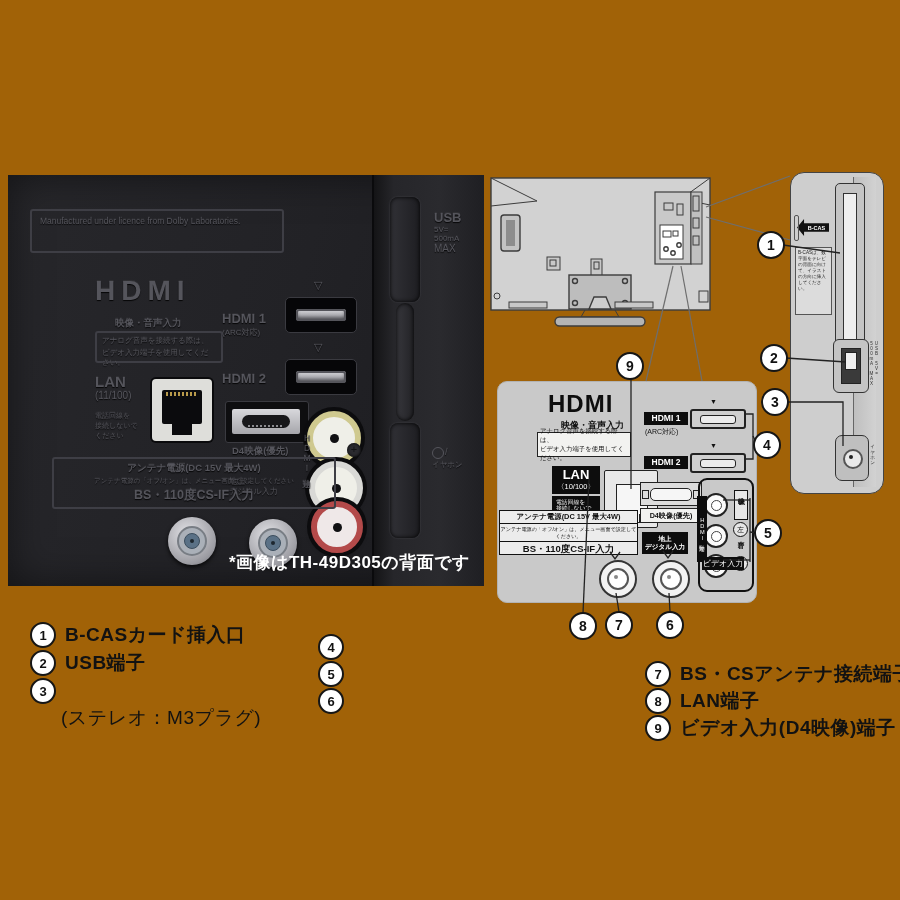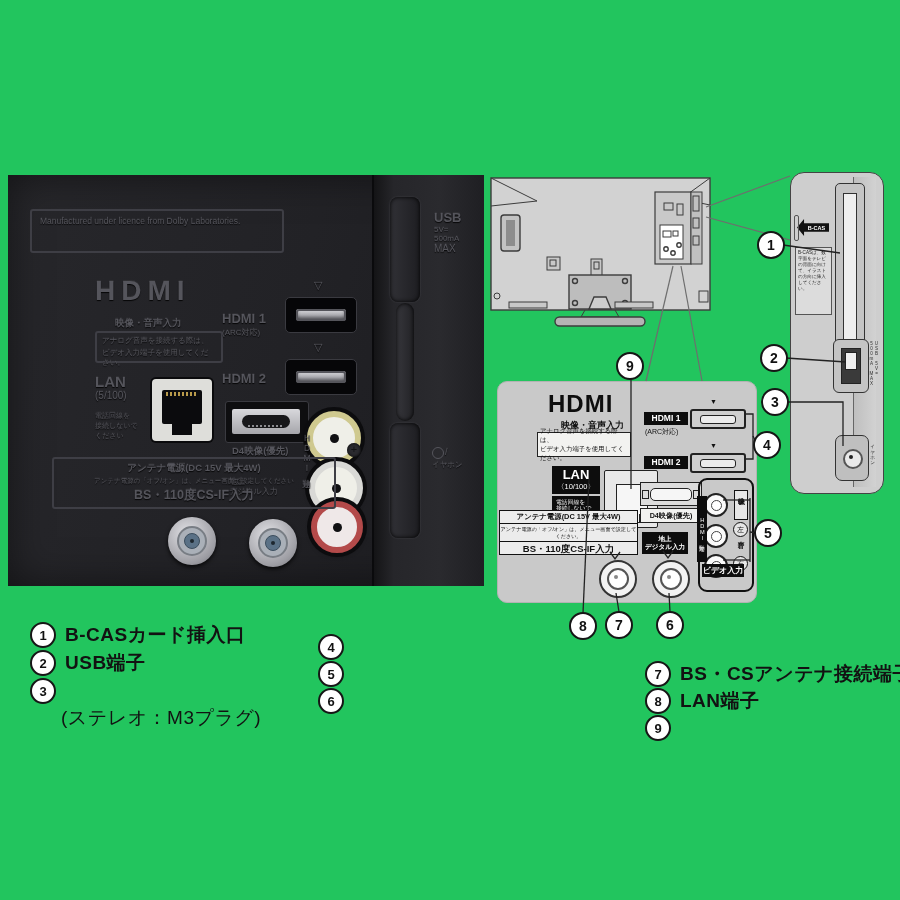--- a/index.html
+++ b/index.html
@@ -1,16 +1,16 @@
 <!DOCTYPE html>
 <html><head>
 <meta charset="utf-8">
 <style>
   html,body{margin:0;padding:0;background:#fff;}
-  #canvas{position:relative;width:900px;height:900px;background:#22c55e;overflow:hidden;
+  #canvas{position:relative;width:900px;height:900px;background:#a16207;overflow:hidden;
           font-family:"Liberation Sans",sans-serif;color:#111;}
   .abs{position:absolute;}
   
   .photo{position:absolute;left:8px;top:175px;width:474px;height:411px;
          background:linear-gradient(105deg,#27272b 0%,#222226 55%,#1c1c20 100%);
          box-shadow:inset 0 0 40px rgba(0,0,0,.5);}
   .emb{color:#55555c;text-shadow:0 1px 1px rgba(0,0,0,.85),0 -1px 0 rgba(255,255,255,.05);}
   .embbox{border:2px solid #3e3e45;border-radius:3px;}
   .port-hdmi{position:absolute;width:70px;height:34px;background:#060608;border:1px solid #3a3a40;
              border-radius:5px;display:flex;align-items:center;justify-content:center;}
@@ -74,21 +74,21 @@
         <div class="slot"></div>
       </div>
 
     <div class="abs emb" style="left:214px;top:196px;font-size:13px;font-weight:bold;">HDMI 2</div>
     <div class="abs emb" style="left:306px;top:166px;font-size:11px;">▽</div>
     <div class="port-hdmi" style="left:277px;top:184px;">
         <div class="slot"></div>
       </div>
 
     <div class="abs emb" style="left:87px;top:198px;font-size:15px;font-weight:bold;">LAN</div>
-    <div class="abs emb" style="left:87px;top:215px;font-size:10px;">(5/100)</div>
+    <div class="abs emb" style="left:87px;top:215px;font-size:10px;">(11/100)</div>
     <div class="abs emb" style="left:87px;top:236px;font-size:7px;">電話回線を</div>
     <div class="abs emb" style="left:87px;top:246px;font-size:7px;">接続しないで</div>
     <div class="abs emb" style="left:87px;top:256px;font-size:7px;">ください</div>
     <div class="abs" style="left:144px;top:204px;width:60px;height:62px;background:#dededa;border-radius:4px;box-shadow:0 0 0 2px #0a0a0c;">
       <div class="abs" style="left:10px;top:11px;width:40px;height:34px;background:#0b0b0d;border-radius:2px;"></div>
       <div class="abs" style="left:14px;top:13px;width:32px;height:4px;background:repeating-linear-gradient(90deg,#b89a4a 0 2px,#0b0b0d 2px 4px);"></div>
       <div class="abs" style="left:20px;top:45px;width:20px;height:11px;background:#0b0b0d;"></div>
     </div>
 
     <div class="abs" style="left:217px;top:226px;width:82px;height:40px;background:#0e0e10;border:1px solid #3a3a40;border-radius:3px;">
@@ -147,20 +147,21 @@
         <div class="emb" style="font-size:10px;">MAX</div>
       </div>
 
       <div class="abs" style="left:58px;top:272px;">
         <span class="abs emb" style="left:0;top:0;width:10px;height:10px;border:1px solid #55555c;border-radius:50%;"></span>
         <span class="abs emb" style="left:13px;top:0;font-size:9px;">/</span>
         <div class="emb" style="margin-top:13px;font-size:7.5px;">イヤホン</div>
       </div>
     </div>
 
+    <div class="abs" style="right:12px;bottom:12px;color:#fff;font-size:17px;font-weight:bold;letter-spacing:.5px;">*画像はTH-49D305の背面です</div>
   </div>
 
   <svg width="235" height="185" viewBox="0 0 235 185" style="left:485px;top:165px;">
     <g fill="none" stroke="#3c3c3c" stroke-width="1.4">
       <rect x="6" y="13" width="219" height="132" fill="#d2d2d2"></rect>
       <path d="M6,13 L52,36 M6,41 L52,36" stroke-width="1"></path>
       <path d="M225,13 L196,34 M225,40 L196,34" stroke-width="1"></path>
       <rect x="16" y="50" width="19" height="36" rx="3" fill="#c3c3c3"></rect>
       <rect x="21" y="55" width="9" height="26" fill="#8d8d8d" stroke="none"></rect>
       <rect x="62" y="92" width="13" height="13" fill="#c8c8c8" stroke-width="1"></rect>
@@ -292,21 +293,21 @@
           <div class="in"></div>
         </div>
       <div class="rca-d" style="left:4px;top:74px;">
           <div class="in"></div>
         </div>
       <div class="chip abs vtext" style="left:-3px;top:16px;width:10px;height:66px;font-size:5.6px;">HDMI連動</div>
       <div class="abs vtext" style="left:34px;top:10px;height:26px;font-size:7px;font-weight:bold;border:1px solid #111;background:#e6e6e6;padding:1px;">映像</div>
       <div class="abs" style="left:33px;top:42px;width:13px;height:13px;border:1px solid #111;border-radius:50%;font-size:7px;display:flex;align-items:center;justify-content:center;background:#e6e6e6;">左</div>
       <div class="abs vtext" style="left:36px;top:56px;height:18px;font-size:6.6px;font-weight:bold;">音声</div>
       <div class="abs" style="left:33px;top:76px;width:13px;height:13px;border:1px solid #111;border-radius:50%;font-size:7px;display:flex;align-items:center;justify-content:center;background:#e6e6e6;">右</div>
-      <div class="chip abs" style="left:2px;top:84px;width:42px;height:13px;font-size:8px;font-weight:bold;">ビデオ入力</div>
+      <div class="chip abs" style="left:2px;top:77px;width:42px;height:13px;font-size:8px;font-weight:normal;">ビデオ入力</div>
     </div>
   </div>
 
   <svg width="900" height="900" viewBox="0 0 900 900" style="pointer-events:none;">
     <g fill="none" stroke="#6e6e6e" stroke-width="1.2">
       <path d="M706,207 L790,176"></path>
         <path d="M706,217 L790,240"></path>
       <path d="M673,266 L646,381"></path>
         <path d="M681,266 L702,381"></path>
     </g>
@@ -367,15 +368,16 @@
   <div class="lrow" style="left:645px;top:661px;">
     <span class="lnum">7</span>
     <span class="ltxt">BS・CSアンテナ接続端子</span>
   </div>
   <div class="lrow" style="left:645px;top:688px;">
     <span class="lnum">8</span>
     <span class="ltxt">LAN端子</span>
   </div>
   <div class="lrow" style="left:645px;top:715px;">
     <span class="lnum">9</span>
+    <span class="ltxt">ビデオ入力(D4映像)端子</span>
   </div>
 
 </div>
 
 </body></html>

